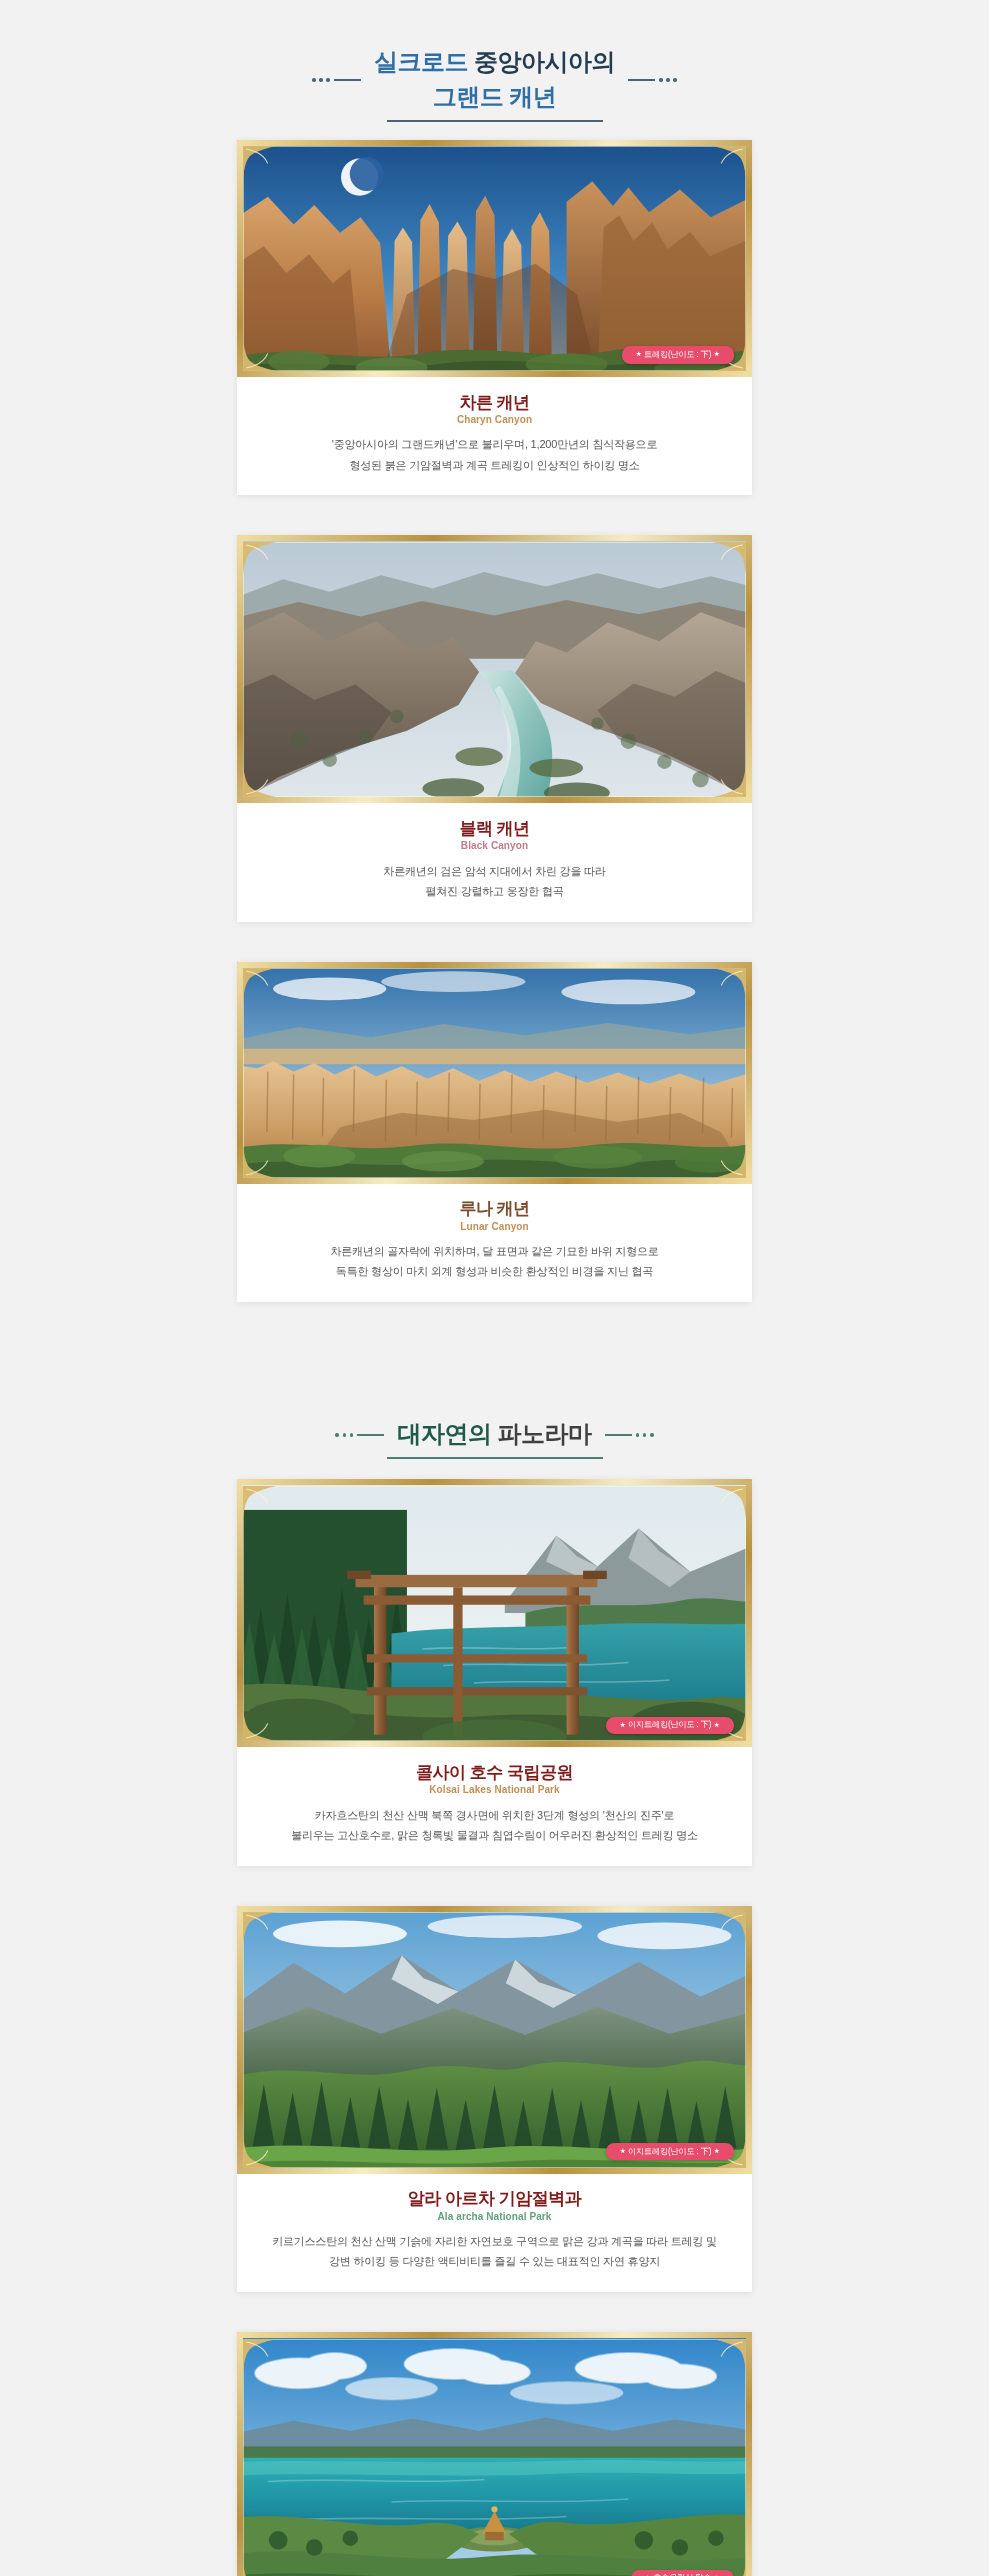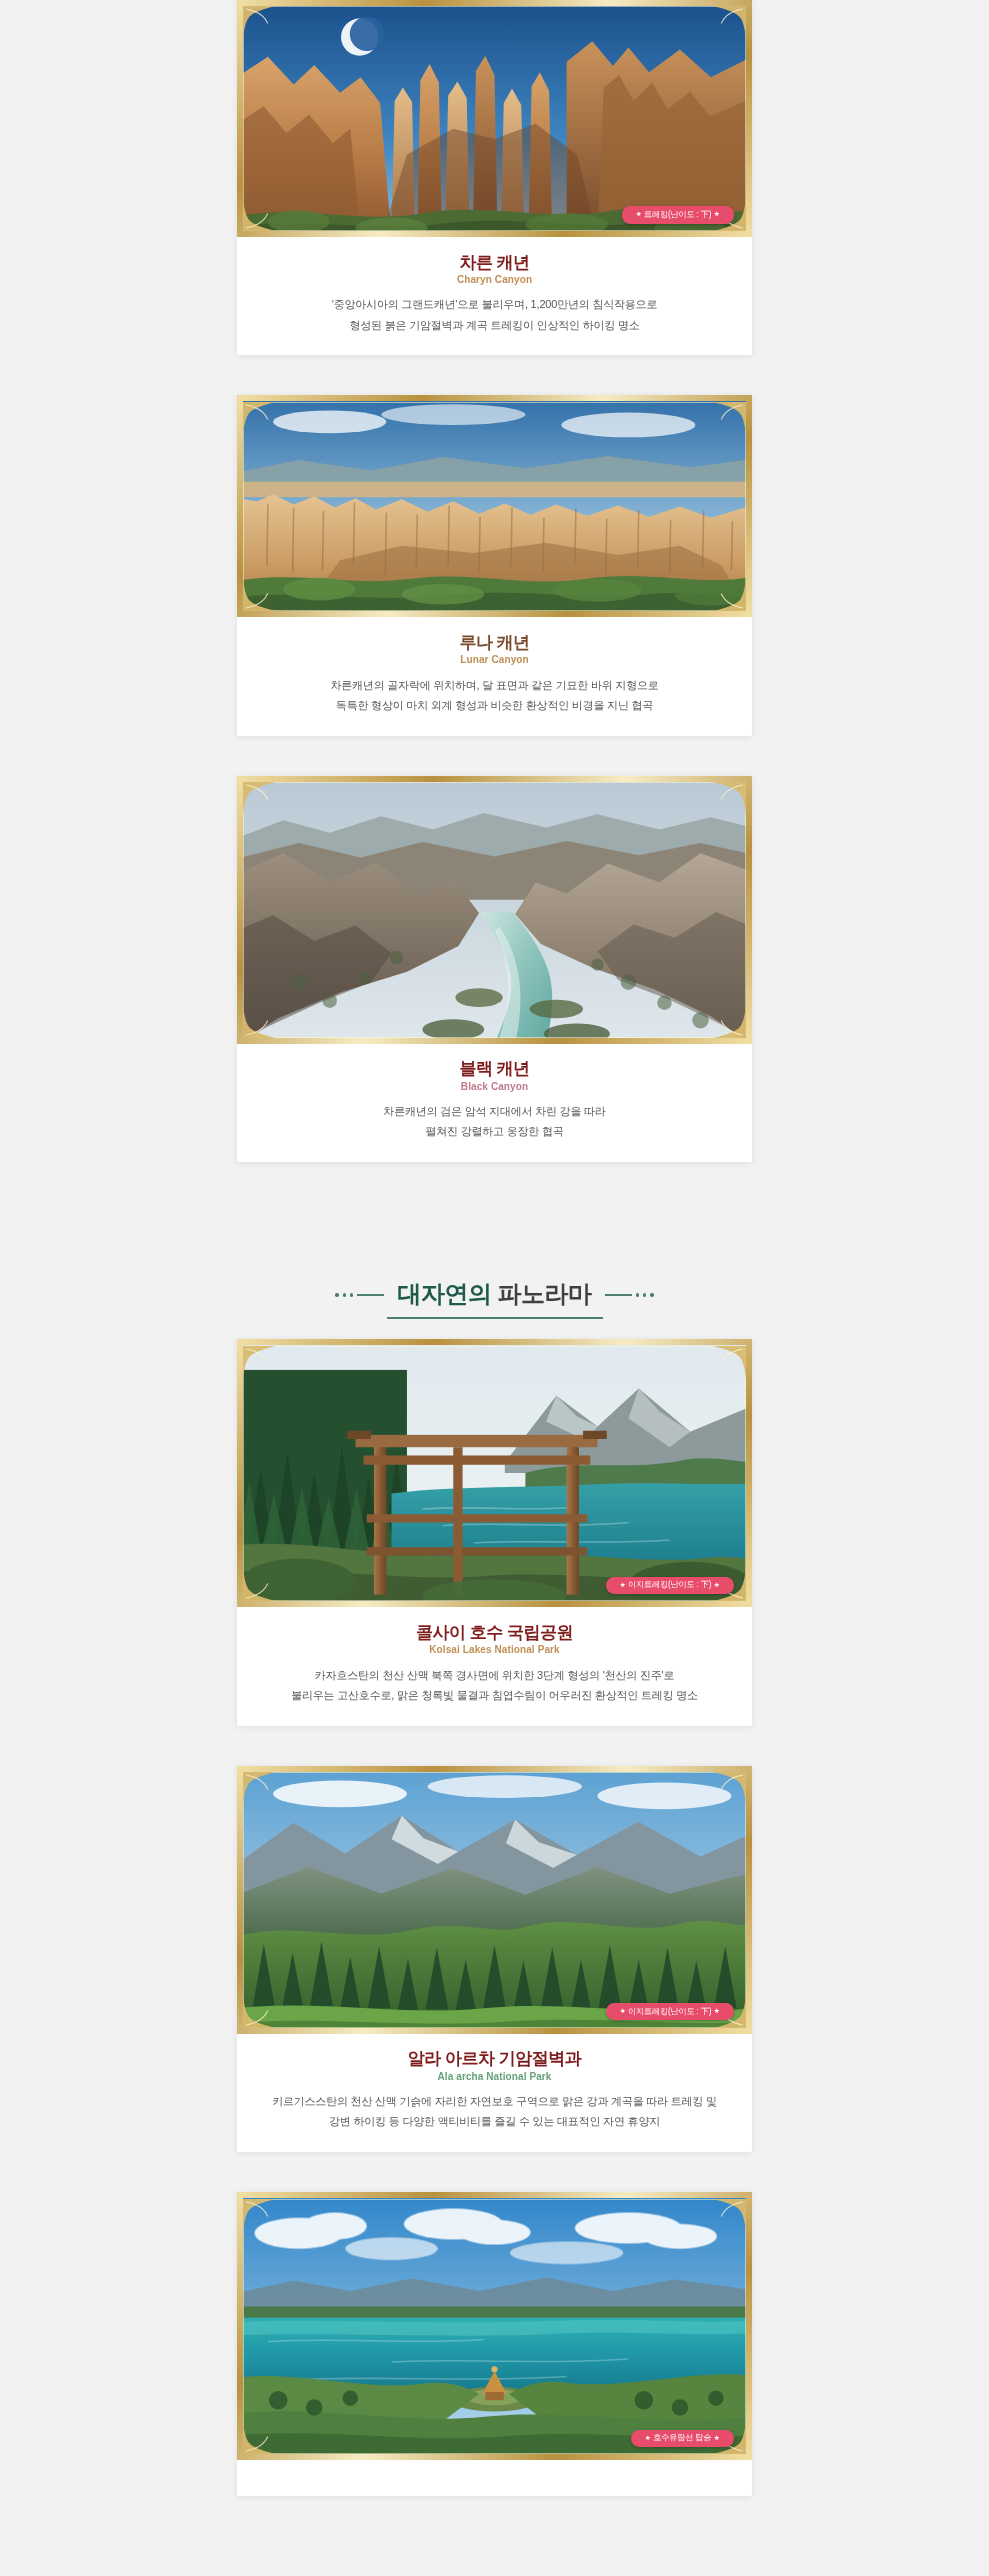--- a/index.html
+++ b/index.html
@@ -189,20 +189,43 @@
     line-height: 1.85;
     color: #555555;
     letter-spacing: -0.2px;
   }
 </style>
 </head>
 <body>
 
 <div class="page">
 
+  <div class="section-head sec1-head">
+    <div class="head-row">
+      <div class="dots">
+        <span class="d"></span>
+          <span class="d"></span>
+          <span class="d"></span>
+          <span class="dash"></span>
+      </div>
+      <div>
+        <div class="head-title">
+          <span class="accent-blue">실크로드</span><span> 중앙아시아의</span>
+        </div>
+        <div class="head-l2">그랜드 캐년</div>
+      </div>
+      <div class="dots">
+        <span class="dash"></span>
+          <span class="d"></span>
+          <span class="d"></span>
+          <span class="d"></span>
+      </div>
+    </div>
+    <div class="head-underline"></div>
+  </div>
 
   <div class="card">
     <div class="photo-wrap">
       <div class="photo">
         <div class="scene">
           <svg viewBox="0 0 1000 460" preserveAspectRatio="none">
             <defs>
               <linearGradient id="sky1" x1="0" y1="0" x2="0" y2="1">
                 <stop offset="0%" stop-color="#1a4f8a"></stop>
                   <stop offset="60%" stop-color="#3f86c2"></stop>
@@ -277,20 +300,114 @@
           </div>
         <div class="badge"><span class="star">★</span><span>트레킹(난이도 : 下)</span><span class="star">★</span></div>
       </div>
     </div>
     <div class="caption">
       <div class="cap-title">차른 캐년</div>
       <div class="cap-sub">Charyn Canyon</div>
       <div class="cap-desc">
         <div>'중앙아시아의 그랜드캐년'으로 불리우며, 1,200만년의 침식작용으로</div>
         <div>형성된 붉은 기암절벽과 계곡 트레킹이 인상적인 하이킹 명소</div>
+      </div>
+    </div>
+  </div>
+
+  <div class="card">
+    <div class="photo-wrap">
+      <div class="photo tall">
+        <div class="scene">
+          <svg viewBox="0 0 1000 520" preserveAspectRatio="none">
+            <defs>
+              <linearGradient id="sky3" x1="0" y1="0" x2="0" y2="1">
+                <stop offset="0%" stop-color="#b9c9d4"></stop>
+                  <stop offset="100%" stop-color="#dfe7eb"></stop>
+              </linearGradient>
+              <linearGradient id="drock" x1="0" y1="0" x2="0" y2="1">
+                <stop offset="0%" stop-color="#9c8f7e"></stop>
+                  <stop offset="100%" stop-color="#5e5348"></stop>
+              </linearGradient>
+              <linearGradient id="drock2" x1="0" y1="0" x2="0" y2="1">
+                <stop offset="0%" stop-color="#b5a795"></stop>
+                  <stop offset="100%" stop-color="#6f6354"></stop>
+              </linearGradient>
+              <linearGradient id="river" x1="0" y1="0" x2="1" y2="1">
+                <stop offset="0%" stop-color="#cfe6e2"></stop>
+                  <stop offset="50%" stop-color="#8fc4bd"></stop>
+                  <stop offset="100%" stop-color="#5fa79f"></stop>
+              </linearGradient>
+            </defs>
+            <rect width="1000" height="520" fill="url(#sky3)"></rect>
+
+            <path d="M0 120 L90 86 L180 110 L280 78 L380 104 L480 72 L600 100 L700 74 L820 104 L920 80 L1000 100 L1000 180 L0 180Z" fill="#9aa6a6" opacity=".9"></path>
+
+            <path d="M0 160 L120 130 L240 158 L360 128 L500 156 L640 126 L780 154 L900 130 L1000 152 L1000 240 L0 240Z" fill="#8d8478"></path>
+
+            <path d="M0 520 L0 190 L90 150 L180 206 L270 168 L350 230 L420 200 L470 266 L430 330 L330 380 L200 420 L80 470 L0 520Z" fill="url(#drock)"></path>
+            <path d="M0 520 L0 300 L70 270 L150 320 L230 290 L300 344 L260 400 L160 440 L60 486 L0 520Z" fill="#554b41" opacity=".55"></path>
+
+            <path d="M1000 520 L1000 186 L900 150 L820 206 L720 170 L640 228 L580 206 L540 268 L590 326 L690 372 L810 414 L920 466 L1000 520Z" fill="url(#drock2)"></path>
+            <path d="M1000 520 L1000 292 L930 264 L850 314 L770 288 L700 340 L740 396 L840 434 L940 482 L1000 520Z" fill="#5f554a" opacity=".5"></path>
+
+            <path d="M470 266 C500 300 520 340 530 380 C540 424 520 470 500 520 L600 520 C612 470 618 420 604 376 C588 328 556 292 534 262 Z" fill="url(#river)"></path>
+            <path d="M500 300 C520 340 530 390 524 440 C520 476 512 500 506 520 L540 520 C548 482 554 440 548 396 C542 348 524 314 510 292Z" fill="#e5f3f0" opacity=".55"></path>
+
+            <ellipse cx="470" cy="430" rx="46" ry="18" fill="#5c6e46" opacity=".8"></ellipse>
+            <ellipse cx="620" cy="452" rx="52" ry="18" fill="#566a42" opacity=".8"></ellipse>
+            <ellipse cx="420" cy="492" rx="60" ry="20" fill="#4f6340" opacity=".8"></ellipse>
+            <ellipse cx="660" cy="500" rx="64" ry="20" fill="#4b5f3c" opacity=".8"></ellipse>
+
+            <g opacity=".55" fill="#4e6140">
+              <circle cx="120" cy="400" r="16"></circle>
+                <circle cx="180" cy="436" r="14"></circle>
+                <circle cx="250" cy="392" r="12"></circle>
+              <circle cx="310" cy="352" r="13"></circle>
+                <circle cx="760" cy="400" r="15"></circle>
+                <circle cx="830" cy="440" r="14"></circle>
+              <circle cx="700" cy="366" r="12"></circle>
+                <circle cx="900" cy="474" r="16"></circle>
+            </g>
+          </svg>
+        </div>
+        <div class="frame"></div>
+        <div class="frame-inner"></div>
+        <div class="corner c-tl">
+            <svg viewBox="0 0 64 64">
+              <path d="M0 0 H64 C40 6 18 12 10 24 C4 34 2 48 0 64 Z" fill="#d9b96d" opacity=".95"></path>
+              <path d="M6 6 C30 10 42 20 48 34" stroke="#fff4cf" stroke-width="2" fill="none" opacity=".8"></path>
+            </svg>
+          </div>
+        <div class="corner c-tr">
+            <svg viewBox="0 0 64 64">
+              <path d="M0 0 H64 C40 6 18 12 10 24 C4 34 2 48 0 64 Z" fill="#d9b96d" opacity=".95"></path>
+              <path d="M6 6 C30 10 42 20 48 34" stroke="#fff4cf" stroke-width="2" fill="none" opacity=".8"></path>
+            </svg>
+          </div>
+        <div class="corner c-bl">
+            <svg viewBox="0 0 64 64">
+              <path d="M0 0 H64 C40 6 18 12 10 24 C4 34 2 48 0 64 Z" fill="#d9b96d" opacity=".95"></path>
+              <path d="M6 6 C30 10 42 20 48 34" stroke="#fff4cf" stroke-width="2" fill="none" opacity=".8"></path>
+            </svg>
+          </div>
+        <div class="corner c-br">
+            <svg viewBox="0 0 64 64">
+              <path d="M0 0 H64 C40 6 18 12 10 24 C4 34 2 48 0 64 Z" fill="#d9b96d" opacity=".95"></path>
+              <path d="M6 6 C30 10 42 20 48 34" stroke="#fff4cf" stroke-width="2" fill="none" opacity=".8"></path>
+            </svg>
+          </div>
+      </div>
+    </div>
+    <div class="caption">
+      <div class="cap-title">블랙 캐년</div>
+      <div class="cap-sub rose">Black Canyon</div>
+      <div class="cap-desc">
+        <div>차른캐년의 검은 암석 지대에서 차린 강을 따라</div>
+        <div>펼쳐진 강렬하고 웅장한 협곡</div>
       </div>
     </div>
   </div>
 
   <div class="card">
     <div class="photo-wrap">
       <div class="photo short">
         <div class="scene">
           <svg viewBox="0 0 1000 430" preserveAspectRatio="none">
             <defs>
@@ -377,114 +494,20 @@
             </svg>
           </div>
       </div>
     </div>
     <div class="caption">
       <div class="cap-title brown">루나 캐년</div>
       <div class="cap-sub">Lunar Canyon</div>
       <div class="cap-desc">
         <div>차른캐년의 골자락에 위치하며, 달 표면과 같은 기묘한 바위 지형으로</div>
         <div>독특한 형상이 마치 외계 형성과 비슷한 환상적인 비경을 지닌 협곡</div>
-      </div>
-    </div>
-  </div>
-
-  <div class="card">
-    <div class="photo-wrap">
-      <div class="photo tall">
-        <div class="scene">
-          <svg viewBox="0 0 1000 520" preserveAspectRatio="none">
-            <defs>
-              <linearGradient id="sky3" x1="0" y1="0" x2="0" y2="1">
-                <stop offset="0%" stop-color="#b9c9d4"></stop>
-                  <stop offset="100%" stop-color="#dfe7eb"></stop>
-              </linearGradient>
-              <linearGradient id="drock" x1="0" y1="0" x2="0" y2="1">
-                <stop offset="0%" stop-color="#9c8f7e"></stop>
-                  <stop offset="100%" stop-color="#5e5348"></stop>
-              </linearGradient>
-              <linearGradient id="drock2" x1="0" y1="0" x2="0" y2="1">
-                <stop offset="0%" stop-color="#b5a795"></stop>
-                  <stop offset="100%" stop-color="#6f6354"></stop>
-              </linearGradient>
-              <linearGradient id="river" x1="0" y1="0" x2="1" y2="1">
-                <stop offset="0%" stop-color="#cfe6e2"></stop>
-                  <stop offset="50%" stop-color="#8fc4bd"></stop>
-                  <stop offset="100%" stop-color="#5fa79f"></stop>
-              </linearGradient>
-            </defs>
-            <rect width="1000" height="520" fill="url(#sky3)"></rect>
-
-            <path d="M0 120 L90 86 L180 110 L280 78 L380 104 L480 72 L600 100 L700 74 L820 104 L920 80 L1000 100 L1000 180 L0 180Z" fill="#9aa6a6" opacity=".9"></path>
-
-            <path d="M0 160 L120 130 L240 158 L360 128 L500 156 L640 126 L780 154 L900 130 L1000 152 L1000 240 L0 240Z" fill="#8d8478"></path>
-
-            <path d="M0 520 L0 190 L90 150 L180 206 L270 168 L350 230 L420 200 L470 266 L430 330 L330 380 L200 420 L80 470 L0 520Z" fill="url(#drock)"></path>
-            <path d="M0 520 L0 300 L70 270 L150 320 L230 290 L300 344 L260 400 L160 440 L60 486 L0 520Z" fill="#554b41" opacity=".55"></path>
-
-            <path d="M1000 520 L1000 186 L900 150 L820 206 L720 170 L640 228 L580 206 L540 268 L590 326 L690 372 L810 414 L920 466 L1000 520Z" fill="url(#drock2)"></path>
-            <path d="M1000 520 L1000 292 L930 264 L850 314 L770 288 L700 340 L740 396 L840 434 L940 482 L1000 520Z" fill="#5f554a" opacity=".5"></path>
-
-            <path d="M470 266 C500 300 520 340 530 380 C540 424 520 470 500 520 L600 520 C612 470 618 420 604 376 C588 328 556 292 534 262 Z" fill="url(#river)"></path>
-            <path d="M500 300 C520 340 530 390 524 440 C520 476 512 500 506 520 L540 520 C548 482 554 440 548 396 C542 348 524 314 510 292Z" fill="#e5f3f0" opacity=".55"></path>
-
-            <ellipse cx="470" cy="430" rx="46" ry="18" fill="#5c6e46" opacity=".8"></ellipse>
-            <ellipse cx="620" cy="452" rx="52" ry="18" fill="#566a42" opacity=".8"></ellipse>
-            <ellipse cx="420" cy="492" rx="60" ry="20" fill="#4f6340" opacity=".8"></ellipse>
-            <ellipse cx="660" cy="500" rx="64" ry="20" fill="#4b5f3c" opacity=".8"></ellipse>
-
-            <g opacity=".55" fill="#4e6140">
-              <circle cx="120" cy="400" r="16"></circle>
-                <circle cx="180" cy="436" r="14"></circle>
-                <circle cx="250" cy="392" r="12"></circle>
-              <circle cx="310" cy="352" r="13"></circle>
-                <circle cx="760" cy="400" r="15"></circle>
-                <circle cx="830" cy="440" r="14"></circle>
-              <circle cx="700" cy="366" r="12"></circle>
-                <circle cx="900" cy="474" r="16"></circle>
-            </g>
-          </svg>
-        </div>
-        <div class="frame"></div>
-        <div class="frame-inner"></div>
-        <div class="corner c-tl">
-            <svg viewBox="0 0 64 64">
-              <path d="M0 0 H64 C40 6 18 12 10 24 C4 34 2 48 0 64 Z" fill="#d9b96d" opacity=".95"></path>
-              <path d="M6 6 C30 10 42 20 48 34" stroke="#fff4cf" stroke-width="2" fill="none" opacity=".8"></path>
-            </svg>
-          </div>
-        <div class="corner c-tr">
-            <svg viewBox="0 0 64 64">
-              <path d="M0 0 H64 C40 6 18 12 10 24 C4 34 2 48 0 64 Z" fill="#d9b96d" opacity=".95"></path>
-              <path d="M6 6 C30 10 42 20 48 34" stroke="#fff4cf" stroke-width="2" fill="none" opacity=".8"></path>
-            </svg>
-          </div>
-        <div class="corner c-bl">
-            <svg viewBox="0 0 64 64">
-              <path d="M0 0 H64 C40 6 18 12 10 24 C4 34 2 48 0 64 Z" fill="#d9b96d" opacity=".95"></path>
-              <path d="M6 6 C30 10 42 20 48 34" stroke="#fff4cf" stroke-width="2" fill="none" opacity=".8"></path>
-            </svg>
-          </div>
-        <div class="corner c-br">
-            <svg viewBox="0 0 64 64">
-              <path d="M0 0 H64 C40 6 18 12 10 24 C4 34 2 48 0 64 Z" fill="#d9b96d" opacity=".95"></path>
-              <path d="M6 6 C30 10 42 20 48 34" stroke="#fff4cf" stroke-width="2" fill="none" opacity=".8"></path>
-            </svg>
-          </div>
-      </div>
-    </div>
-    <div class="caption">
-      <div class="cap-title">블랙 캐년</div>
-      <div class="cap-sub rose">Black Canyon</div>
-      <div class="cap-desc">
-        <div>차른캐년의 검은 암석 지대에서 차린 강을 따라</div>
-        <div>펼쳐진 강렬하고 웅장한 협곡</div>
       </div>
     </div>
   </div>
 
   <div class="section-head sec2-head">
     <div class="head-row">
       <div class="dots green">
         <span class="d"></span>
           <span class="d"></span>
           <span class="d"></span>

